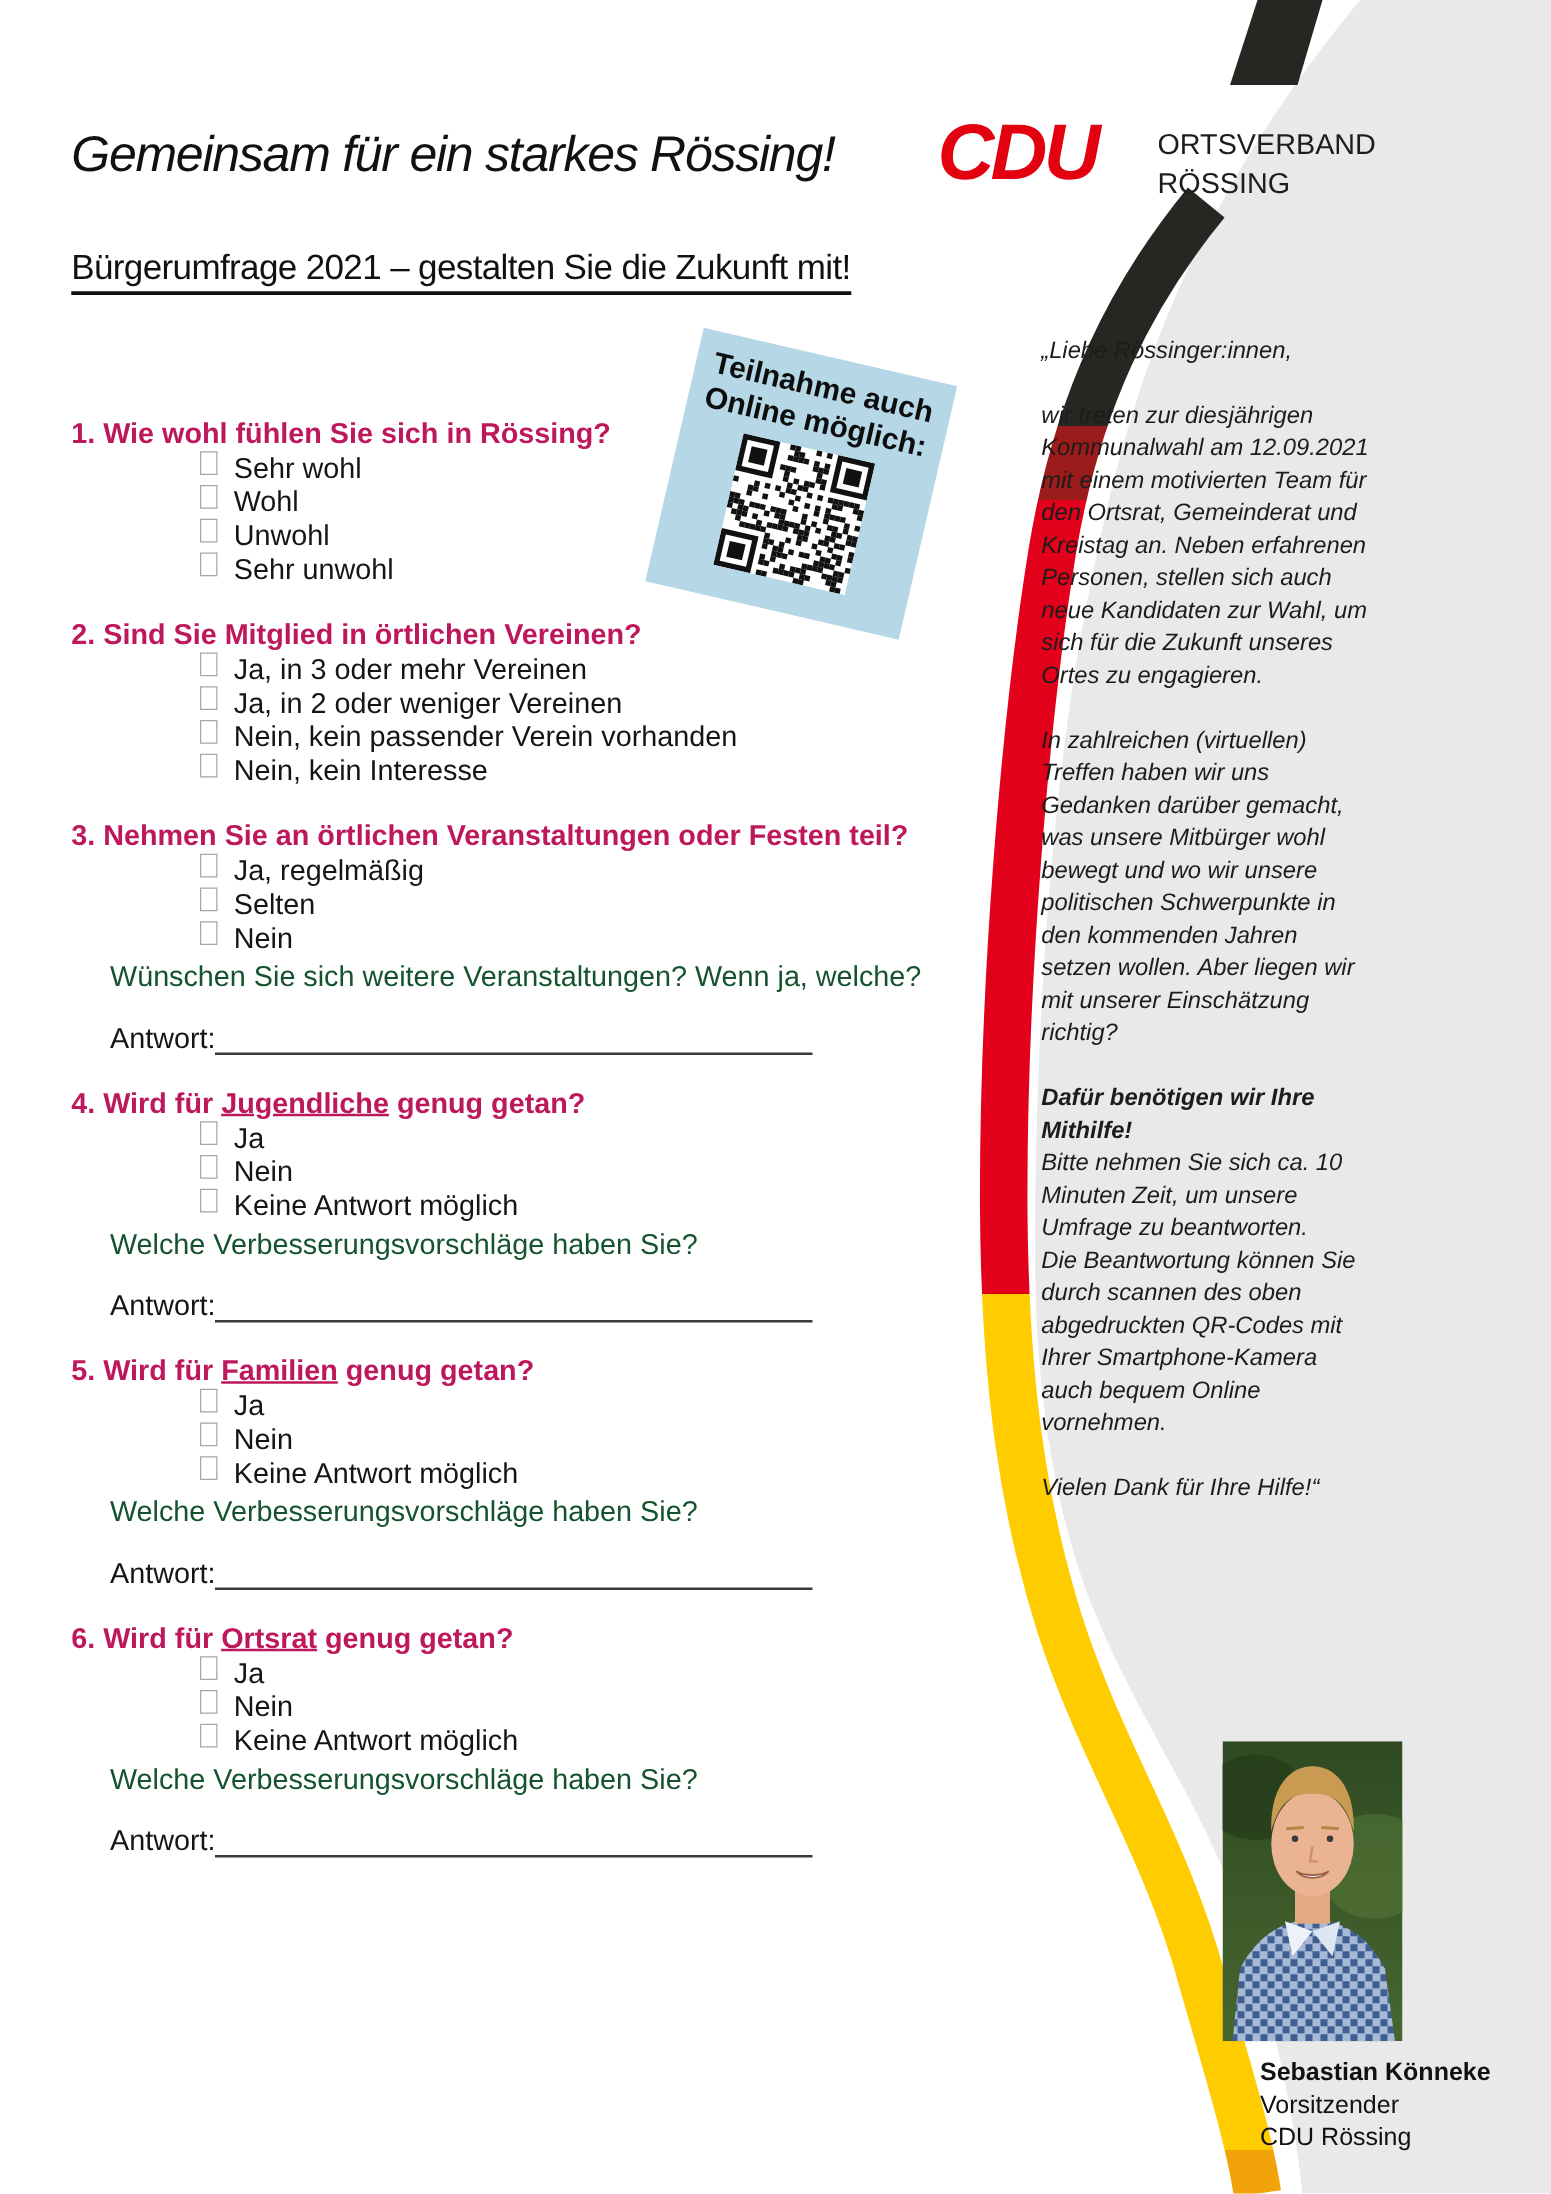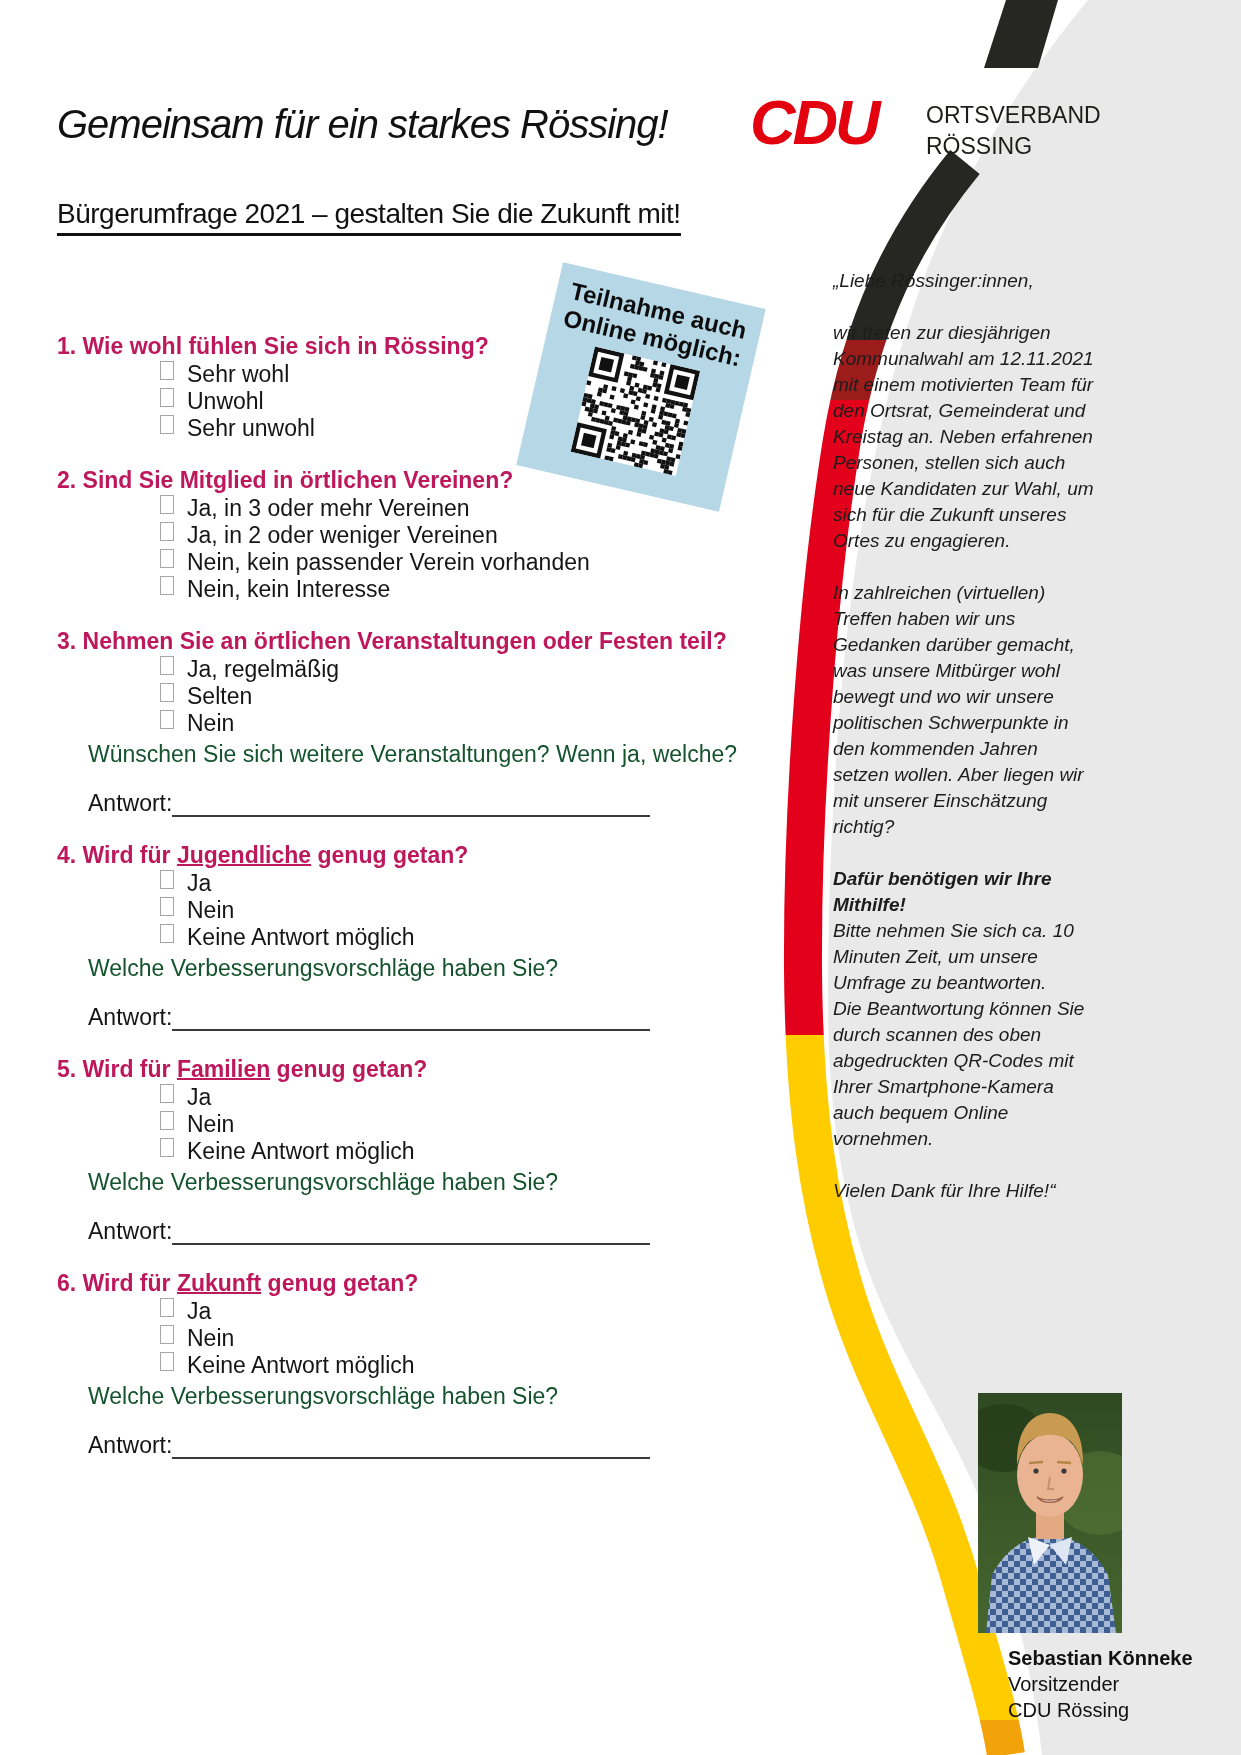--- a/index.html
+++ b/index.html
@@ -321,20 +321,24 @@
 
   <main class="questions">
   <section class="question">
     <h3 class="q-title"><span class="q-num">1.</span> <span class="q-pre">Wie wohl fühlen Sie sich in Rössing?</span><span class="q-under"></span><span class="q-post"></span></h3>
     <ul class="options">
   <li class="option">
     <span class="checkbox"></span>
     <span class="option-label">Sehr wohl</span>
   </li>
 
+  <li class="option">
+    <span class="checkbox"></span>
+    <span class="option-label">Wohl</span>
+  </li>
 
   <li class="option">
     <span class="checkbox"></span>
     <span class="option-label">Unwohl</span>
   </li>
 
   <li class="option">
     <span class="checkbox"></span>
     <span class="option-label">Sehr unwohl</span>
   </li>
@@ -437,21 +441,21 @@
   </li>
 </ul>
     <p class="followup">Welche Verbesserungsvorschläge haben Sie?</p>
     <p class="answer-row">
           <span class="answer-label">Antwort:</span>
           <span class="answer-line"></span>
         </p>
   </section>
 
   <section class="question">
-    <h3 class="q-title"><span class="q-num">6.</span> <span class="q-pre">Wird für </span><span class="q-under">Zukunft</span><span class="q-post"> genug getan?</span></h3>
+    <h3 class="q-title"><span class="q-num">6.</span> <span class="q-pre">Wird für </span><span class="q-under">Ortsrat</span><span class="q-post"> genug getan?</span></h3>
     <ul class="options">
   <li class="option">
     <span class="checkbox"></span>
     <span class="option-label">Ja</span>
   </li>
 
   <li class="option">
     <span class="checkbox"></span>
     <span class="option-label">Nein</span>
   </li>
@@ -464,21 +468,21 @@
     <p class="followup">Welche Verbesserungsvorschläge haben Sie?</p>
     <p class="answer-row">
           <span class="answer-label">Antwort:</span>
           <span class="answer-line"></span>
         </p>
   </section>
 </main>
 
   <aside class="letter">
       <p class="letter-p">„Liebe Rössinger:innen,</p>
-      <p class="letter-p">wir treten zur diesjährigen Kommunalwahl am 12.11.2021 mit einem motivierten Team für den Ortsrat, Gemeinderat und Kreistag an. Neben erfahrenen Personen, stellen sich auch neue Kandidaten zur Wahl, um sich für die Zukunft unseres Ortes zu engagieren.</p>
+      <p class="letter-p">wir treten zur diesjährigen Kommunalwahl am 12.09.2021 mit einem motivierten Team für den Ortsrat, Gemeinderat und Kreistag an. Neben erfahrenen Personen, stellen sich auch neue Kandidaten zur Wahl, um sich für die Zukunft unseres Ortes zu engagieren.</p>
       <p class="letter-p">In zahlreichen (virtuellen) Treffen haben wir uns Gedanken darüber gemacht, was unsere Mitbürger wohl bewegt und wo wir unsere politischen Schwerpunkte in den kommenden Jahren setzen wollen. Aber liegen wir mit unserer Einschätzung richtig?</p>
       <p class="letter-p bold tight">Dafür benötigen wir Ihre Mithilfe!</p>
       <p class="letter-p tight">Bitte nehmen Sie sich ca. 10 Minuten Zeit, um unsere Umfrage zu beantworten.</p>
       <p class="letter-p">Die Beantwortung können Sie durch scannen des oben abgedruckten QR-Codes mit Ihrer Smartphone-Kamera auch bequem Online vornehmen.</p>
       <p class="letter-p">Vielen Dank für Ihre Hilfe!“</p>
     </aside>
 
   <div class="portrait">
     <svg viewBox="0 0 144 240" aria-hidden="true">
       <defs>

